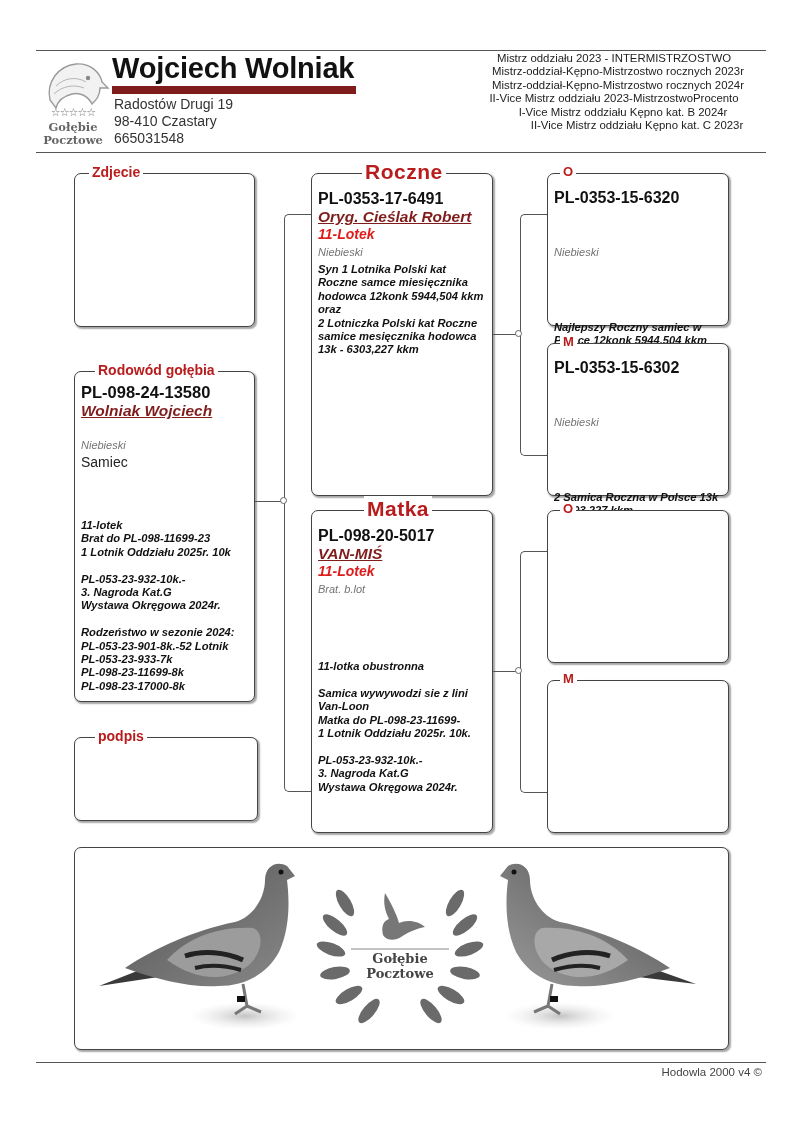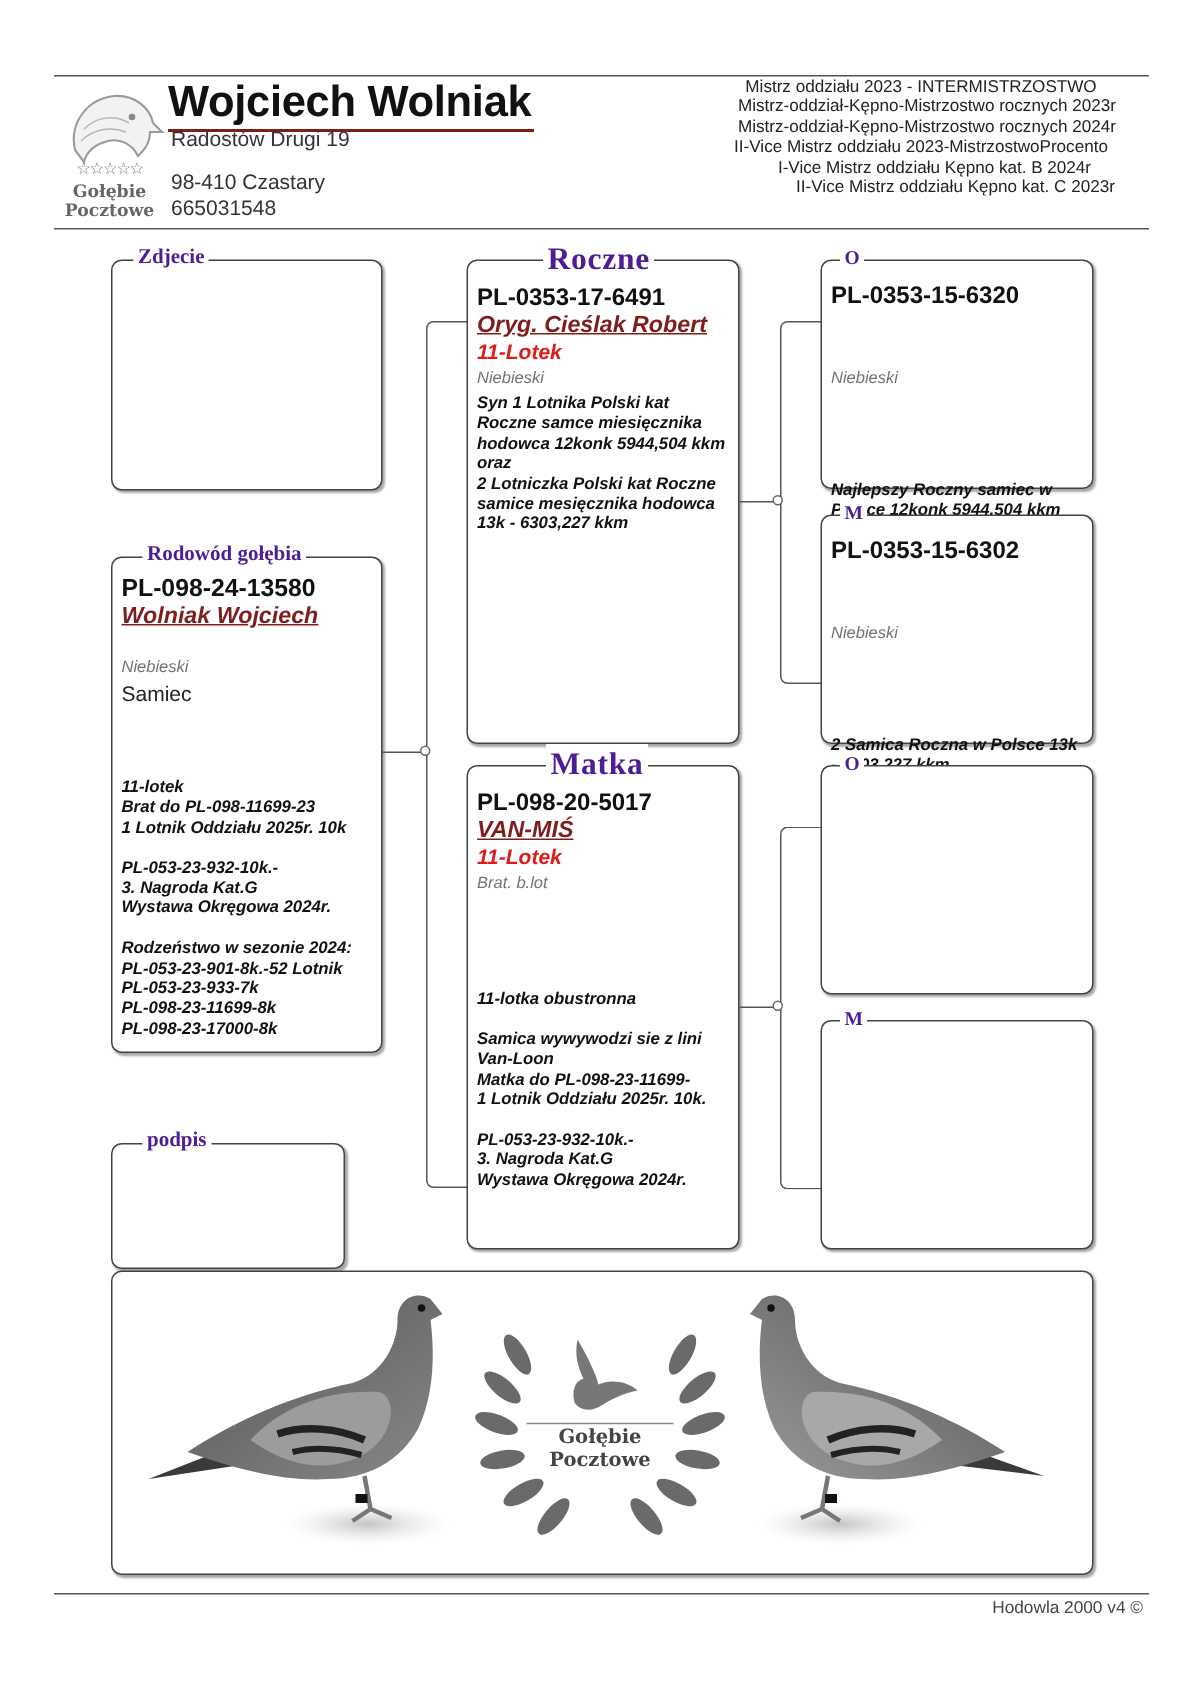--- a/index.html
+++ b/index.html
@@ -1,27 +1,27 @@
 <!DOCTYPE html>
 <html><head>
   <meta charset="utf-8">
   <style>
     html, body { margin: 0; padding: 0; background: #ffffff; }
     body { width: 800px; height: 1131px; position: relative; overflow: hidden; font-family: "Liberation Sans", sans-serif; color: #111; }
     .abs { position: absolute; }
     .hline { position: absolute; height: 0; border-top: 1.5px solid #555; }
     
     #logo { left: 36px; top: 56px; width: 74px; height: 92px; }
-    #owner-name { left: 112px; top: 50px; font-size: 29px; font-weight: bold; color: #111; letter-spacing: -0.2px; border-bottom: 2px solid #7f1d1d; line-height: 36px; padding-right: 2px; }
+    #owner-name { left: 112px; top: 50px; font-size: 29px; font-weight: bold; color: #111; letter-spacing: -0.2px; border-bottom: 8px solid #7f1d1d; line-height: 36px; padding-right: 2px; }
     .addr { left: 114px; font-size: 14px; color: #333; line-height: 17px; }
     #achievements { right: 36px; top: 52px; width: 300px; text-align: center; font-size: 11.4px; color: #222; line-height: 13.4px; }
     #achievements div { white-space: nowrap; }
     
     .box { position: absolute; border: 1.6px solid #444; border-radius: 7px; background: #fff; box-shadow: 1.5px 1.5px 1.5px rgba(0,0,0,0.35); box-sizing: border-box; }
-    .legend { position: absolute; top: -12px; background: #fff; font-family: Liberation Serif, serif; font-weight: bold; color: #4c1d95; padding: 0 3px; line-height: 20px; }
+    .legend { position: absolute; top: -12px; background: #fff; font-family: Liberation Sans, sans-serif; font-weight: bold; color: #b91c1c; padding: 0 3px; line-height: 20px; }
     .legend.small { font-size: 14px; left: 14px; }
     .legend.big { font-size: 21px; top: -15px; line-height: 26px; letter-spacing: 0.5px; }
     .legend.tiny { font-size: 13px; left: 12px; top: -10px; line-height: 16px; }
     .content { position: absolute; left: 6px; right: 4px; }
     .ring { font-weight: bold; font-size: 16px; color: #111; line-height: 19px; }
     .ring.big { font-size: 16.5px; }
     .breeder { font-style: italic; font-weight: bold; color: #7f1d1d; text-decoration: underline; font-size: 15.5px; line-height: 18px; }
     .feathers { font-style: italic; font-weight: bold; color: #e01b1b; font-size: 14px; line-height: 17px; }
     .color { font-style: italic; font-weight: normal; color: #737373; font-size: 11px; line-height: 18px; }
     .sex { font-size: 14px; color: #222; line-height: 17px; }
@@ -42,21 +42,21 @@
     <path d="M20 30 C28 22 40 20 50 26" fill="none" stroke="#b5b5b5" stroke-width="1"></path>
     <path d="M18 38 C26 30 38 28 48 32" fill="none" stroke="#b5b5b5" stroke-width="1"></path>
     <circle cx="52" cy="22" r="2.2" fill="#888"></circle>
   </svg>
   <div class="abs" style="left:0; top:50px; width:74px; text-align:center; font-size:11px; color:#777; letter-spacing:-1px;">☆☆☆☆☆</div>
   <div class="abs" style="left:0; top:64px; width:74px; text-align:center; font-family:'DejaVu Serif', serif; font-weight:bold; font-size:11.5px; color:#666;">Gołębie</div>
   <div class="abs" style="left:-4px; top:77px; width:82px; text-align:center; font-family:'DejaVu Serif', serif; font-weight:bold; font-size:11.5px; color:#666;">Pocztowe</div>
 </div>
 
 <div id="owner-name" class="abs">Wojciech Wolniak</div>
-<div class="abs addr" style="top:84px;">Radostów Drugi 19</div>
+<div class="abs addr" style="top:96px;">Radostów Drugi 19</div>
 <div class="abs addr" style="top:113px;">98-410 Czastary</div>
 <div class="abs addr" style="top:130px;">665031548</div>
 
 <div id="achievements" class="abs">
   <div style="padding-left:0px;">Mistrz oddziału 2023 - INTERMISTRZOSTWO</div>
   <div style="padding-left:8px;">Mistrz-oddział-Kępno-Mistrzostwo rocznych 2023r</div>
   <div style="padding-left:8px;">Mistrz-oddział-Kępno-Mistrzostwo rocznych 2024r</div>
   <div style="padding-left:0px;">II-Vice Mistrz oddziału 2023-MistrzostwoProcento</div>
   <div style="padding-left:18px;">I-Vice Mistrz oddziału Kępno kat. B 2024r</div>
   <div style="padding-left:46px;">II-Vice Mistrz oddziału Kępno kat. C 2023r</div>
@@ -85,21 +85,21 @@
 Wystawa Okręgowa 2024r.
 
 Rodzeństwo w sezonie 2024:
 PL-053-23-901-8k.-52 Lotnik
 PL-053-23-933-7k
 PL-098-23-11699-8k
 PL-098-23-17000-8k</div>
   </div>
 </div>
 
-<div class="box" style="left:74px; top:762px; width:156px; height:84px;">
+<div class="box" style="left:74px; top:737px; width:184px; height:84px;">
   <span class="legend small" style="left:20px;">podpis</span>
 </div>
 
 <div class="stub" style="left:255px; top:501px; width:30px;"></div>
 <div class="connector" style="left:284px; top:214px; width:27px; height:576px;"></div>
 <div class="knot" style="left:280px; top:497px;"></div>
 
 <div class="box" style="left:311px; top:173px; width:182px; height:323px;">
   <span class="legend big" style="left:50px;">Roczne</span>
   <div class="content" style="top:15px;">

